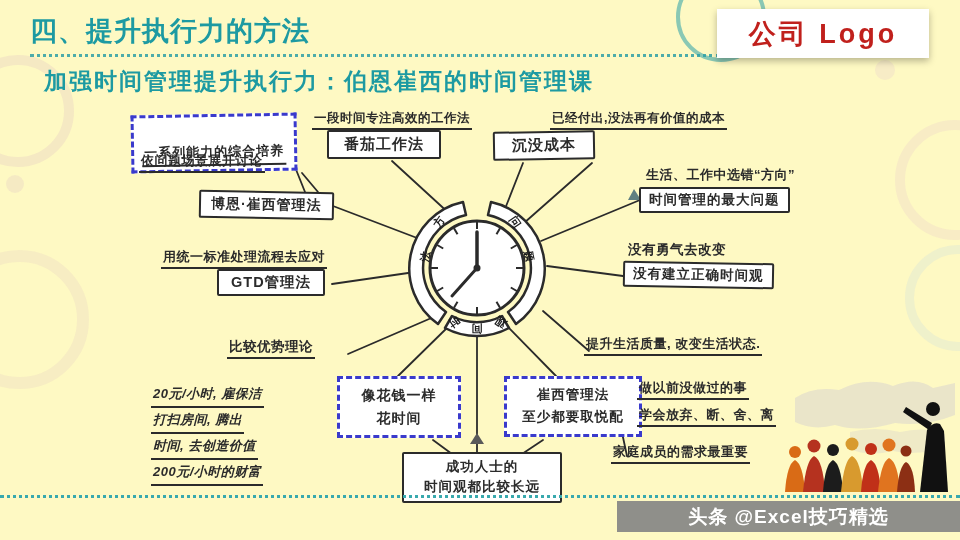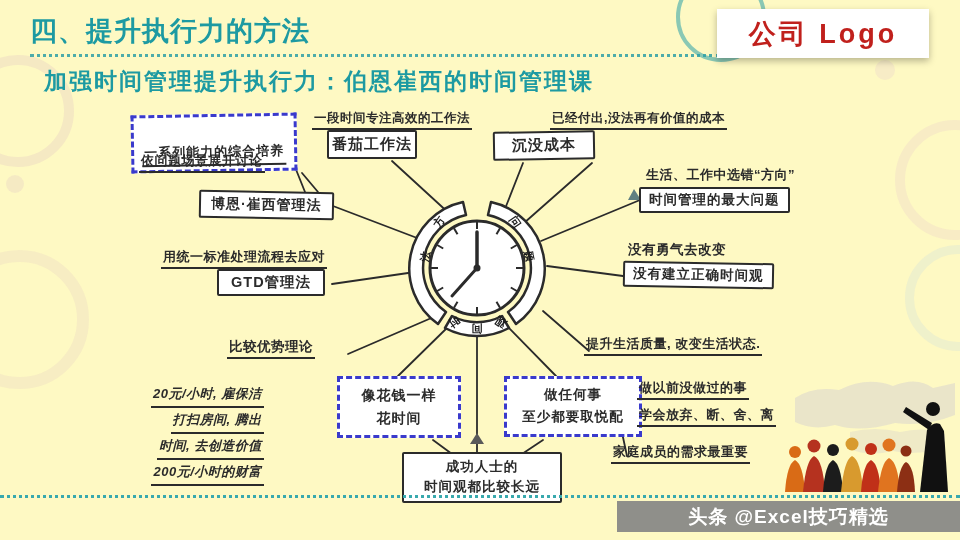--- a/index.html
+++ b/index.html
@@ -26,21 +26,20 @@
   }
   .logo-text{color:#c0201c;font-size:27px;font-weight:800;letter-spacing:3px;}
   .subtitle{
     position:absolute;left:44px;top:66px;font-size:23px;font-weight:700;color:#1d9aa2;
     font-family:"Liberation Serif","DejaVu Serif",serif;letter-spacing:2px;
   }
   
   .note{
     position:absolute;color:#2b2b2b;font-size:13px;font-weight:600;white-space:nowrap;
     letter-spacing:.5px;
-    text-align:right;
   }
   .u{border-bottom:2px solid #2b2b2b;padding:0 2px 1px 2px;display:inline-block;}
   .hbox{
     position:absolute;border:2.5px solid #2b2b2b;border-radius:2px;background:#fff;
     color:#2b2b2b;font-weight:700;padding:3px 10px;font-size:14px;white-space:pre-line;
     letter-spacing:1px;
   }
   .dashed{
     position:absolute;border:3px dashed #3a3acc;background:#fff;color:#2b2b2b;
     font-weight:700;padding:5px 8px;font-size:14px;white-space:pre-line;text-align:center;
@@ -181,21 +180,21 @@
     </g>
   </svg>
 
   <div class="dashed tilt-l" style="left:131px;top:114px;font-size:13px;padding:3px 8px;">
     <span class="u">一系列能力的综合培养</span>
   </div>
   <div class="note" style="left:139px;top:152px;"><span class="u">依问题场景展开讨论</span></div>
   <div class="hbox tilt-r" style="left:199px;top:191px;">博恩·崔西管理法</div>
 
   <div class="note" style="left:312px;top:110px;font-size:12.5px;"><span class="u">一段时间专注高效的工作法</span></div>
-  <div class="hbox" style="left:327px;top:130px;font-size:15px;padding:3px 3px;">番茄工作法</div>
+  <div class="hbox" style="left:327px;top:130px;font-size:15px;padding:3px 15px;">番茄工作法</div>
 
   <div class="note" style="left:506px;top:110px;font-size:12.5px;margin-left:44px;"><span class="u">已经付出,没法再有价值的成本</span></div>
   <div class="hbox tilt-l" style="left:493px;top:131px;font-size:15px;padding:3px 17px;">沉没成本</div>
 
   <div class="note" style="left:646px;top:166px;">生活、工作中选错“方向”</div>
   <div class="hbox" style="left:639px;top:187px;font-size:13.5px;padding:2px 8px;text-align:right;">时间管理的最大问题</div>
 
   <div class="note" style="left:628px;top:241px;font-size:13.5px;">没有勇气去改变</div>
   <div class="hbox tilt-r" style="left:623px;top:262px;font-size:13.5px;padding:2px 8px;">没有建立正确时间观</div>
 
@@ -206,21 +205,21 @@
 
   <div class="list-block" style="left:151px;top:382px;">
     <div class="note"><span class="u">20元/小时, 雇保洁</span></div>
     <div class="note"><span class="u">打扫房间, 腾出</span></div>
     <div class="note"><span class="u">时间, 去创造价值</span></div>
     <div class="note"><span class="u">200元/小时的财富</span></div>
   </div>
 
   <div class="dashed" style="left:337px;top:376px;width:102px;">像花钱一样
 花时间</div>
-  <div class="dashed" style="left:504px;top:376px;width:116px;font-size:13.5px;">做任何事
+  <div class="dashed" style="left:504px;top:376px;width:116px;font-size:13.5px;">崔西管理法
 至少都要取悦配</div>
 
   <div class="hbox" style="left:402px;top:452px;font-size:13.5px;text-align:center;padding:3px 20px;line-height:1.5;">成功人士的
 时间观都比较长远</div>
 
   <div class="note" style="left:584px;top:335px;"><span class="u">提升生活质量, 改变生活状态.</span></div>
   <div class="note" style="left:637px;top:379px;"><span class="u">做以前没做过的事</span></div>
   <div class="note" style="left:637px;top:406px;"><span class="u">学会放弃、断、舍、离</span></div>
   <div class="note" style="left:611px;top:443px;"><span class="u">家庭成员的需求最重要</span></div>
 

